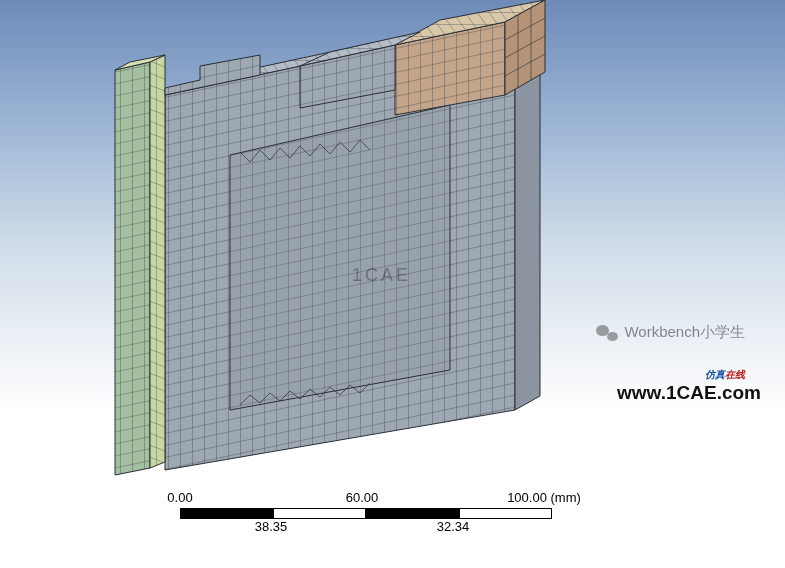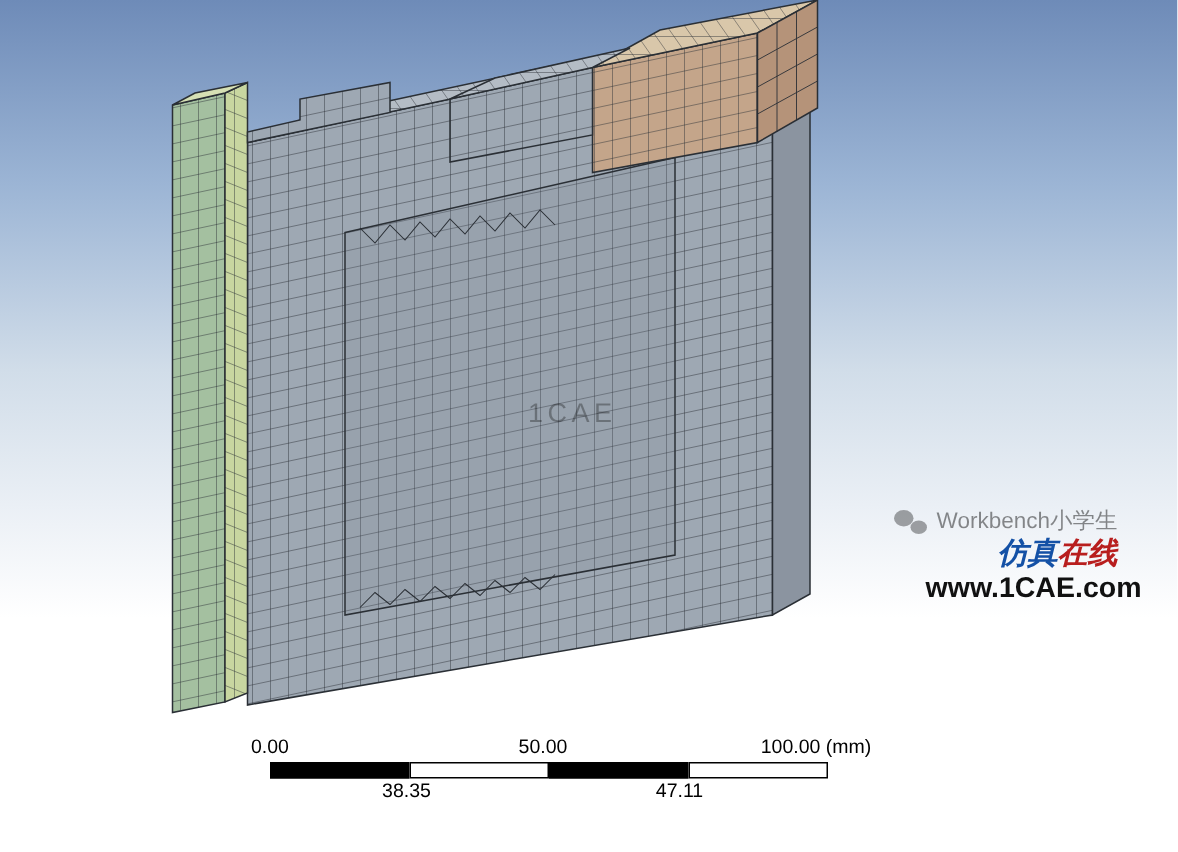--- a/index.html
+++ b/index.html
@@ -49,21 +49,21 @@
     text-decoration: underline;
   }
   .slabel {
     position: absolute;
     transform: translateX(-50%);
     white-space: nowrap;
   }
   .watermark-1 {
     position: absolute;
     right: 40px;
-    bottom: 55px;
+    bottom: 70px;
     font-size: 15px;
     color: rgba(0,0,0,0.45);
     display: flex;
     align-items: center;
     gap: 6px;
   }
   .wechat-icon {
     width: 22px;
     height: 18px;
     position: relative;
@@ -77,21 +77,21 @@
   .wechat-icon::before {
     width: 13px; height: 11px; left: 0; top: 1px;
   }
   .wechat-icon::after {
     width: 11px; height: 9px; right: 0; bottom: 1px;
   }
   .watermark-2 {
     position: absolute;
     right: 40px;
     bottom: 30px;
-    font-size: 20px;
+    font-size: 10px;
     font-weight: bold;
     font-style: italic;
     color: #b81e1e;
     margin-left: 36px;
   }
   .watermark-3 {
     position: absolute;
     right: 24px;
     bottom: 8px;
     font-size: 19px;
@@ -182,34 +182,34 @@
     <polygon points="300,66 395,45 395,90 300,108" fill="url(#gridMain)" stroke="#2a2f35" stroke-width="1"></polygon>
     <polygon points="300,66 330,52 420,32 395,45" fill="url(#gridMainTop)" stroke="#2a2f35" stroke-width="1"></polygon>
 
   </svg>
 
   <div class="center-mark">1CAE</div>
 
   <div class="scale-bar-area">
     <div class="scale-labels-top">
       <span class="slabel" style="left:0px">0.00</span>
-      <span class="slabel" style="left:182px">50.00</span>
+      <span class="slabel" style="left:182px">60.00</span>
       <span class="slabel" style="left:364px">
         <span>100.00</span> <span>(mm)</span>
       </span>
     </div>
     <div class="scale-row">
       <div class="scale-segment seg-black" style="width:91px"></div>
       <div class="scale-segment seg-white" style="width:91px"></div>
       <div class="scale-segment seg-black" style="width:91px"></div>
       <div class="scale-segment seg-white" style="width:91px"></div>
     </div>
     <div class="scale-labels-bottom">
       <span class="slabel" style="left:91px">38.35</span>
-      <span class="slabel" style="left:273px">47.11</span>
+      <span class="slabel" style="left:273px">32.34</span>
     </div>
   </div>
 
   <div class="watermark-1">
     <span class="wechat-icon"></span>
     <span>Workbench小学生</span>
   </div>
   <div class="watermark-2">
     <span style="color:#1451a6">仿真</span><span>在线</span>
   </div>

